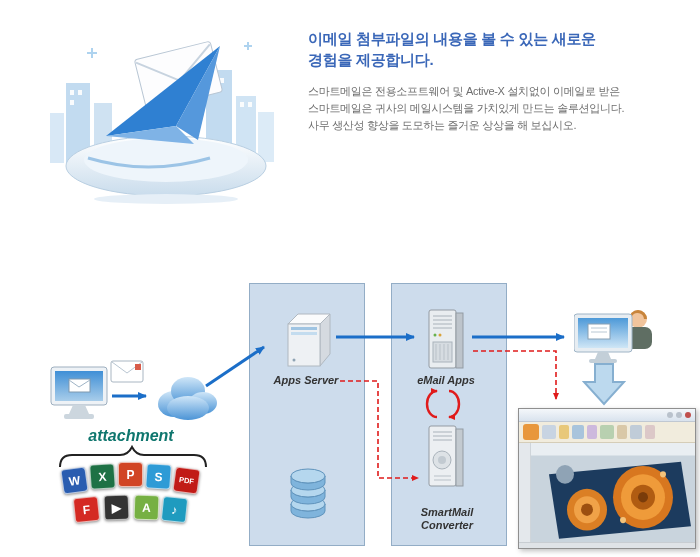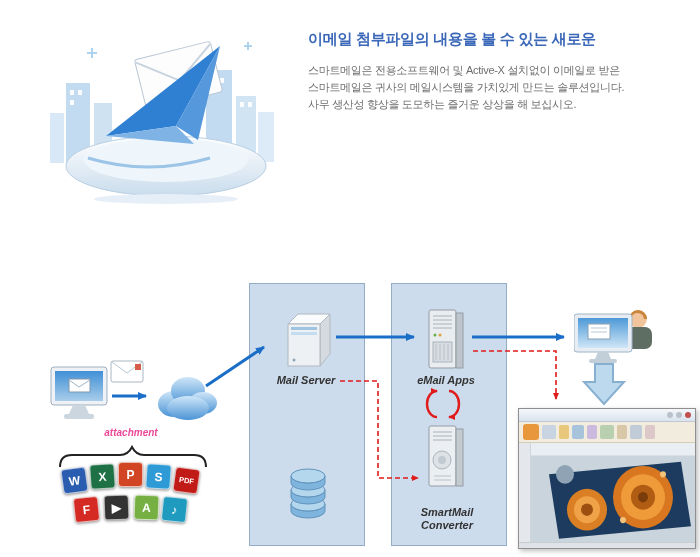--- a/index.html
+++ b/index.html
@@ -104,20 +104,21 @@
     <g stroke="#aed3ef" stroke-width="2">
       <path d="M44 40 v10 M39 45 h10"></path>
       <path d="M200 34 v8 M196 38 h8"></path>
     </g>
   </svg>
 </div>
 
 <div class="abs hero-text">
   <div class="hero-heading" style="color: rgb(58, 103, 184);">
     <div>이메일 첨부파일의 내용을 볼 수 있는 새로운</div>
+    <div>경험을 제공합니다.</div>
   </div>
   <div class="hero-body" style="color: rgb(110, 110, 110);">
     <div>스마트메일은 전용소프트웨어 및 Active-X 설치없이 이메일로 받은</div>
     <div>스마트메일은 귀사의 메일시스템을 가치있게 만드는 솔루션입니다.</div>
     <div>사무 생산성 향상을 도모하는 즐거운 상상을 해 보십시오.</div>
   </div>
 </div>
 
 <div class="panel panel1"></div>
 <div class="panel panel2"></div>
@@ -167,21 +168,21 @@
 <div class="icon-wrap" style="left:278px; top:310px;">
   <svg width="56" height="62" viewBox="0 0 56 62">
     <polygon points="10,14 20,4 52,4 42,14" fill="#fafbfc" stroke="#b0b8c0"></polygon>
     <polygon points="42,14 52,4 52,44 42,56" fill="#d5dae0" stroke="#b0b8c0"></polygon>
     <rect x="10" y="14" width="32" height="42" fill="#eef1f4" stroke="#b0b8c0"></rect>
     <rect x="13" y="17" width="26" height="3" fill="#9fc4e2"></rect>
     <rect x="13" y="22" width="26" height="3" fill="#c3dcef"></rect>
     <circle cx="16" cy="50" r="1.5" fill="#8fa4b4"></circle>
   </svg>
 </div>
-<div class="dlabel" style="left:266px; top:374px; width:80px;">Mail Server</div>
+<div class="dlabel" style="left:266px; top:374px; width:80px;">Apps Server</div>
 
 <div class="icon-wrap" style="left:287px; top:464px;">
   <svg width="42" height="56" viewBox="0 0 42 56">
     <g stroke="#5f93bc" stroke-width="1">
       <path d="M4 40 v7 a17 7 0 0 0 34 0 v-7 a17 7 0 0 1 -34 0" fill="#7fb4dc"></path>
       <ellipse cx="21" cy="40" rx="17" ry="7" fill="#b5d7ee"></ellipse>
       <path d="M4 26 v7 a17 7 0 0 0 34 0 v-7 a17 7 0 0 1 -34 0" fill="#7fb4dc"></path>
       <ellipse cx="21" cy="26" rx="17" ry="7" fill="#b5d7ee"></ellipse>
       <path d="M4 12 v7 a17 7 0 0 0 34 0 v-7 a17 7 0 0 1 -34 0" fill="#7fb4dc"></path>
       <ellipse cx="21" cy="12" rx="17" ry="7" fill="#b5d7ee"></ellipse>
@@ -254,21 +255,21 @@
     <rect x="15" y="53" width="28" height="4" rx="2" fill="#c3cfd8"></rect>
   </svg>
 </div>
 
 <div class="icon-wrap" style="left:582px; top:362px;">
   <svg width="44" height="44" viewBox="0 0 44 44">
     <polygon points="13,2 31,2 31,20 42,20 22,42 2,20 13,20" fill="#bcd9ee" stroke="#86afd0" stroke-width="2"></polygon>
   </svg>
 </div>
 
-<div class="dlabel" style="left:71px; top:427px; width:120px; font-size:10px; color:#ec4899;">attachment</div>
+<div class="dlabel" style="left:71px; top:427px; width:120px; font-size:16px; color:#0f766e;">attachment</div>
 <div class="icon-wrap" style="left:58px; top:443px;">
   <svg width="152" height="26" viewBox="0 0 152 26">
     <path d="M2,24 Q2,12 14,12 L62,12 Q70,12 74,4 Q78,12 86,12 L136,12 Q148,12 148,24" stroke="#222" stroke-width="2" fill="none"></path>
   </svg>
 </div>
 
 <div class="ficon" style="left: 62px; top: 468px; transform: rotate(-8deg); background-color: rgb(42, 93, 176);">W</div>
 <div class="ficon" style="left: 90px; top: 464px; transform: rotate(-4deg); background-color: rgb(30, 113, 69);">X</div>
 <div class="ficon" style="left: 118px; top: 462px; background-color: rgb(209, 69, 36);">P</div>
 <div class="ficon" style="left: 146px; top: 464px; transform: rotate(4deg); background-color: rgb(46, 155, 214);">S</div>

